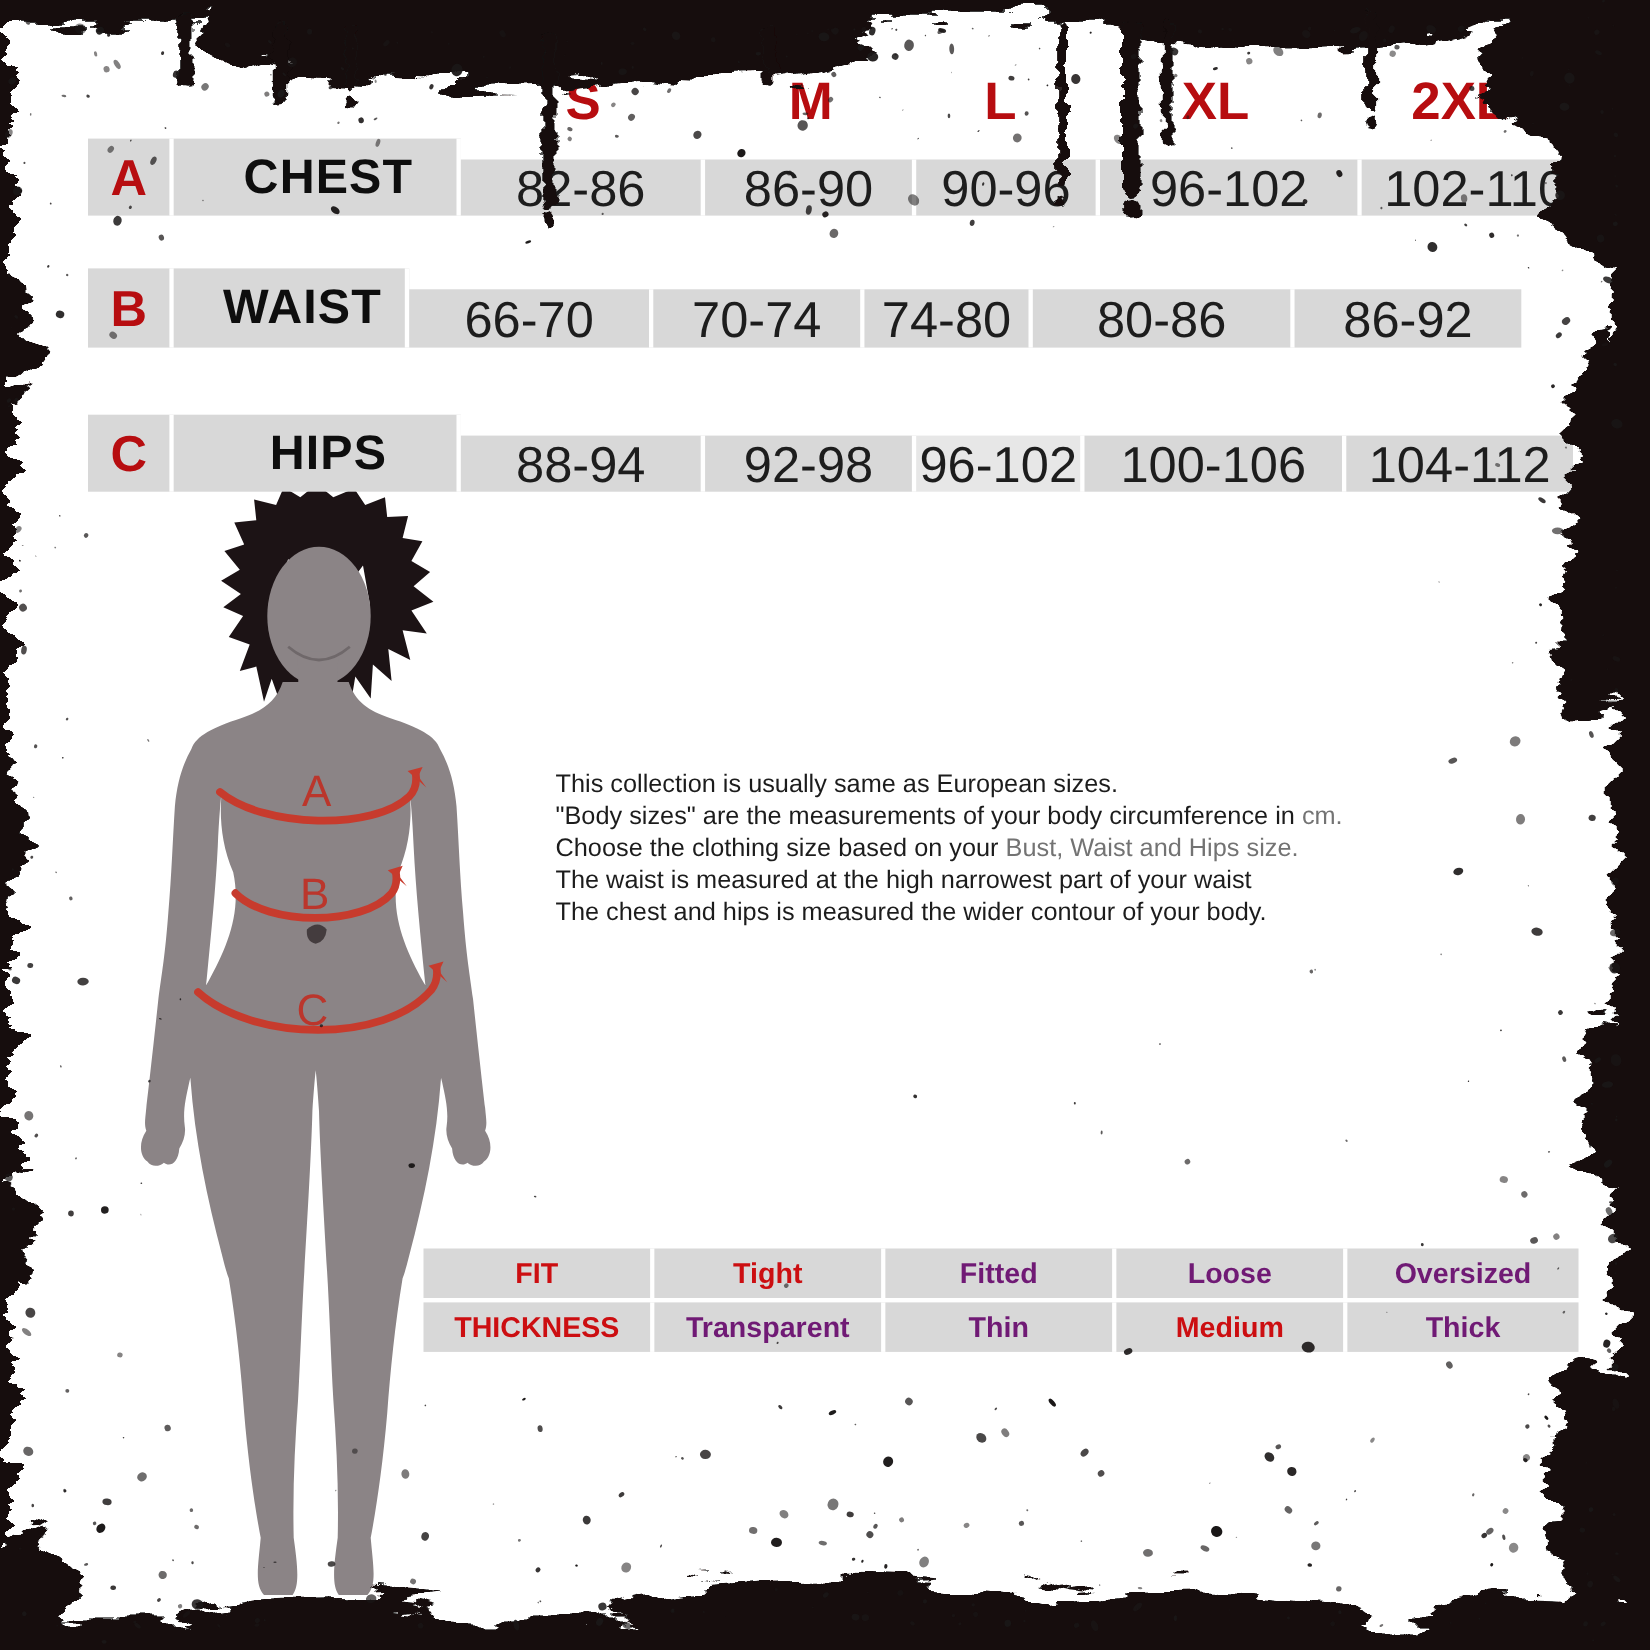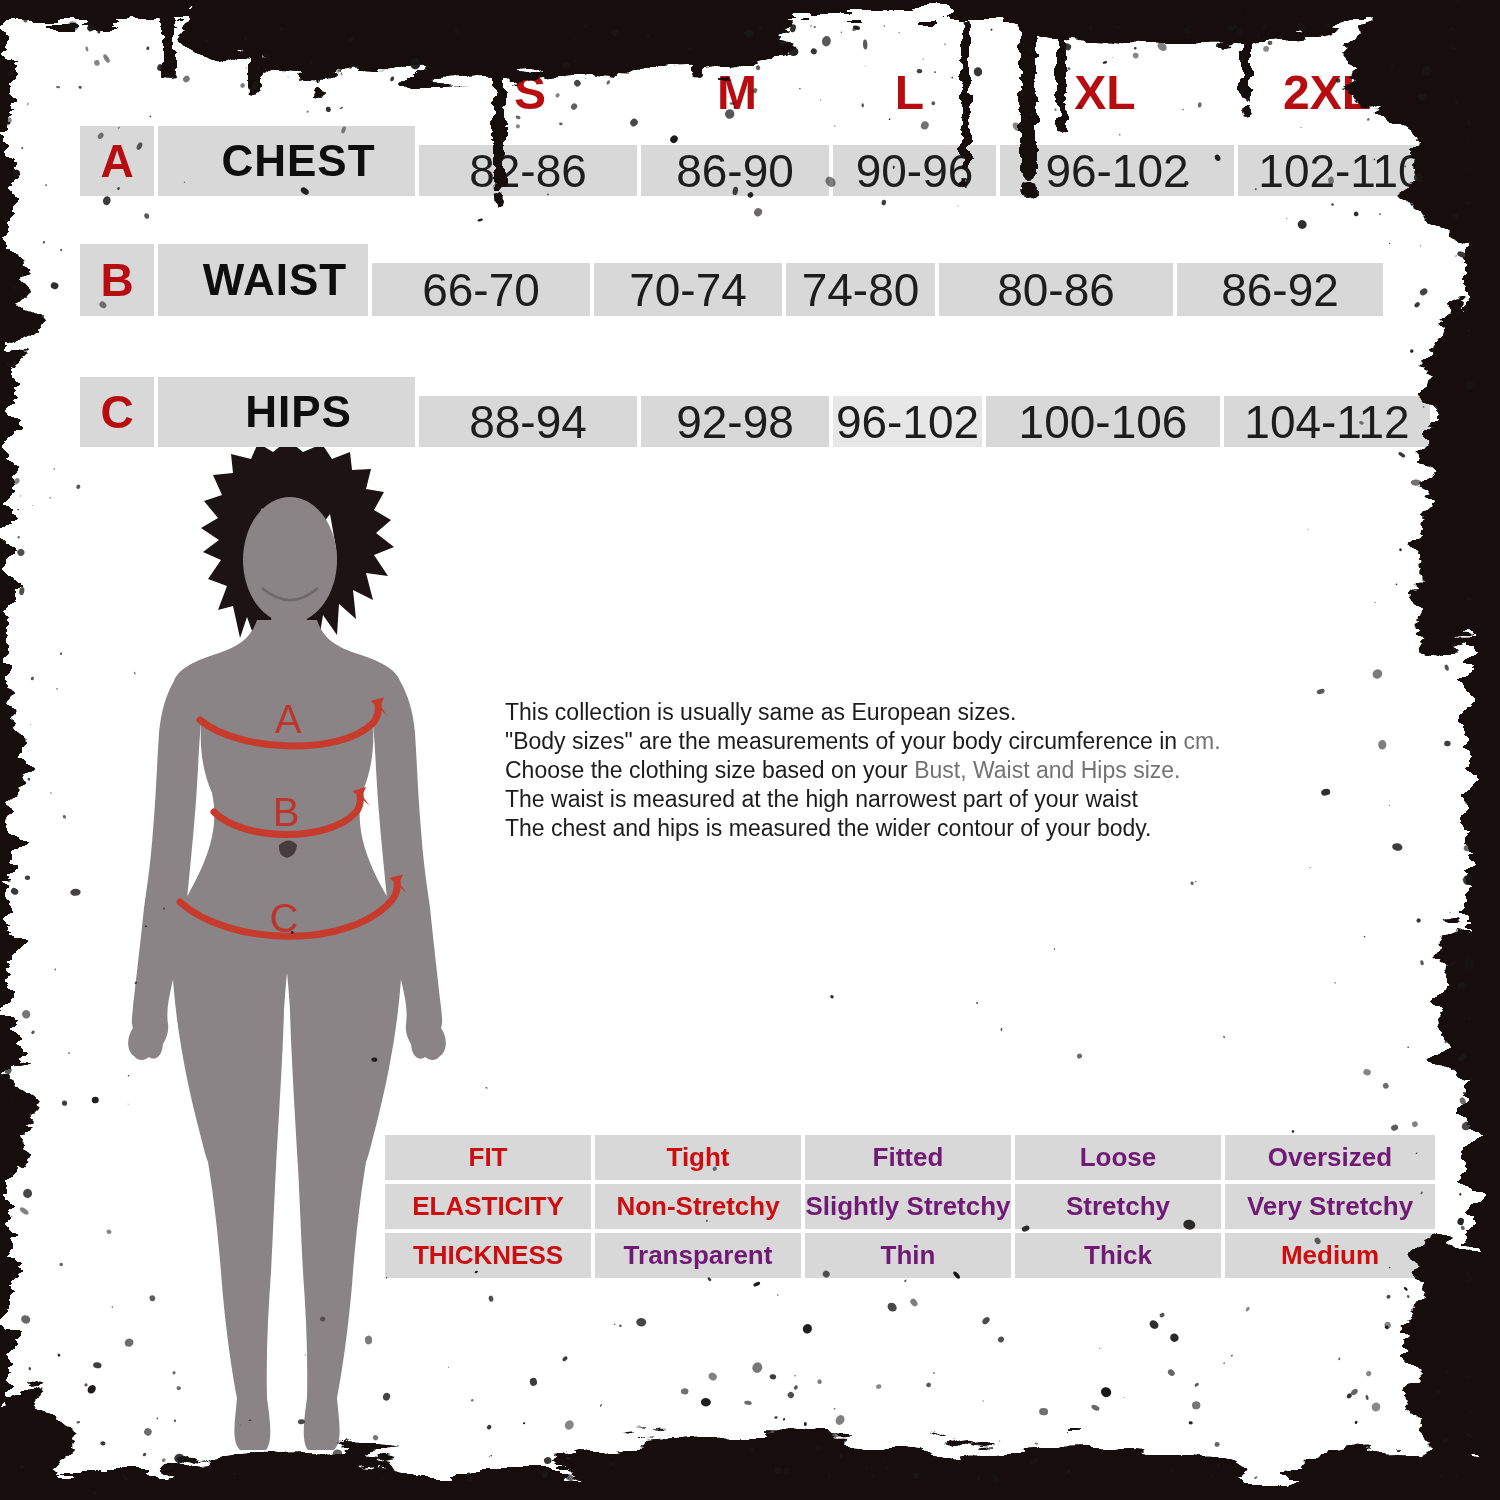--- a/index.html
+++ b/index.html
@@ -192,32 +192,25 @@
 
   <div class="props">
     <div class="p-row">
       <div class="p-cell red">FIT</div>
       <div class="p-cell red">Tight</div>
       <div class="p-cell">Fitted</div>
       <div class="p-cell">Loose</div>
       <div class="p-cell">Oversized</div>
     </div>
     <div class="p-row">
-      <div class="p-cell red">ELASTICITY</div>
-      <div class="p-cell red">Non-Stretchy</div>
-      <div class="p-cell">Slightly Stretchy</div>
-      <div class="p-cell">Stretchy</div>
-      <div class="p-cell">Very Stretchy</div>
-    </div>
-    <div class="p-row">
       <div class="p-cell red">THICKNESS</div>
       <div class="p-cell">Transparent</div>
       <div class="p-cell">Thin</div>
+      <div class="p-cell red">Medium</div>
       <div class="p-cell">Thick</div>
-      <div class="p-cell red">Medium</div>
     </div>
   </div>
 
   <svg class="layer border-layer" width="1500" height="1500" viewBox="0 0 1500 1500">
     <defs>
       <filter id="rough" x="-15%" y="-15%" width="130%" height="130%">
         <feTurbulence type="fractalNoise" baseFrequency="0.013 0.048" numOctaves="4" seed="9" result="n"></feTurbulence>
         <feDisplacementMap in="SourceGraphic" in2="n" scale="55" xChannelSelector="R" yChannelSelector="G"></feDisplacementMap>
       </filter>
       <filter id="rough2" x="-40%" y="-40%" width="180%" height="180%">

